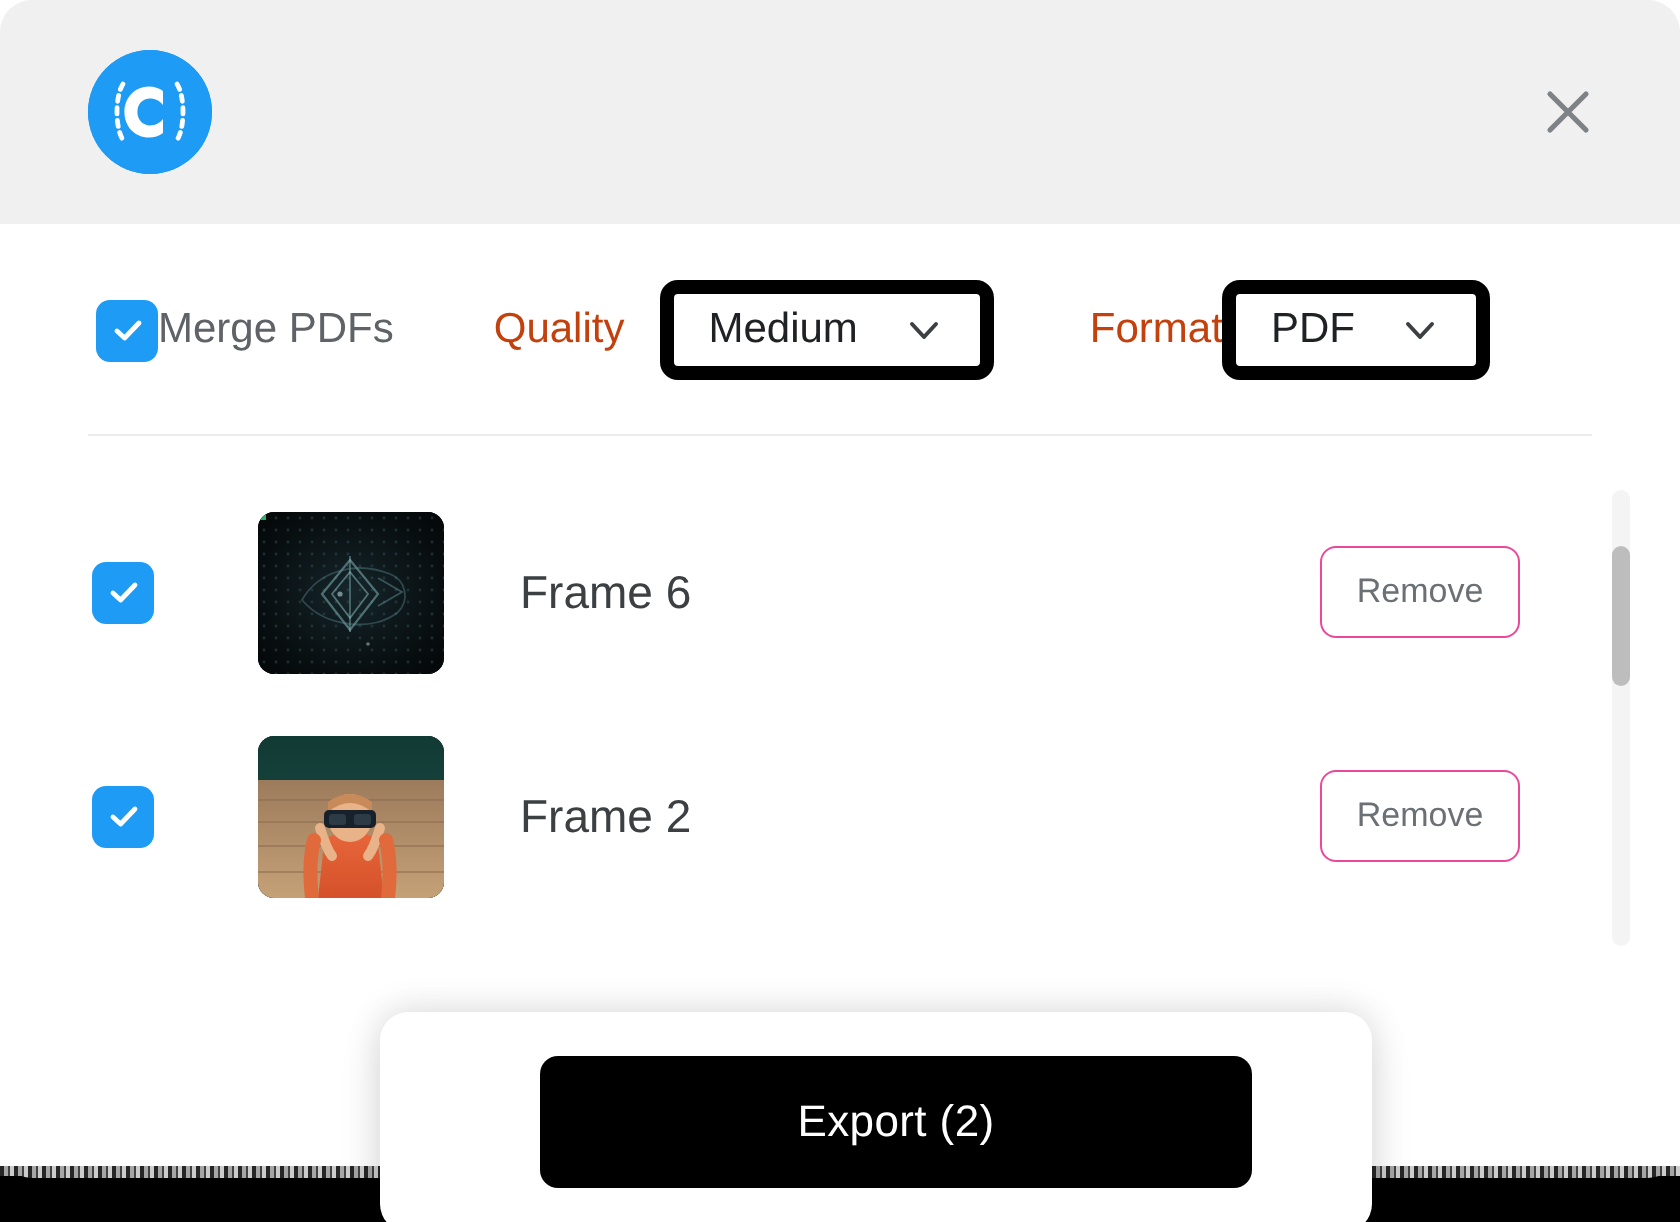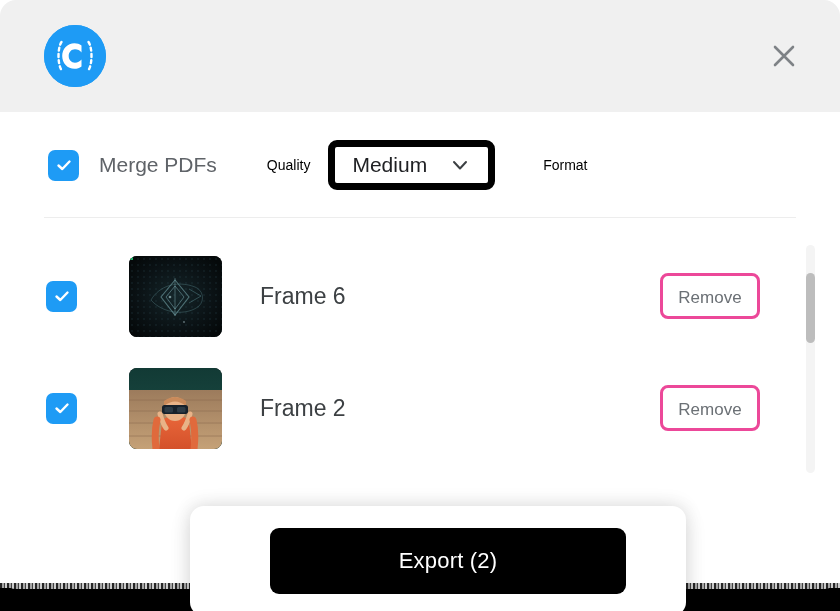--- a/index.html
+++ b/index.html
@@ -107,30 +107,29 @@
     display: flex;
     align-items: center;
     justify-content: center;
     flex: 0 0 auto;
     cursor: pointer;
   }
   .checkbox svg { display: block; }
   .merge-group {
     display: flex;
     align-items: center;
-    gap: 20px;
     margin-left: 48px;
   }
   .merge-label {
     font-size: 21px;
     color: #5f6368;
   }
   .field-label {
-    font-size: 14px;
-    color: #000000;
+    font-size: 21px;
+    color: #c2410c;
     text-align: right;
   }
   .select {
     display: flex;
     align-items: center;
     justify-content: space-between;
     height: 50px;
     border: 7px solid #000000;
     border-radius: 9px;
     background: #ffffff;
@@ -188,21 +187,21 @@
   .thumb svg { display: block; width: 100%; height: 100%; }
   .file-name {
     font-size: 23px;
     color: #3c4043;
     margin-left: 38px;
     flex: 1 1 auto;
   }
   .remove-btn {
     width: 100px;
     height: 46px;
-    border: 3px solid #ec4899;
+    border: 1px solid #ec4899;
     border-radius: 8px;
     background: #ffffff;
     color: #6b7075;
     font-size: 17px;
     font-family: "Liberation Sans", sans-serif;
     cursor: pointer;
     flex: 0 0 auto;
     padding: 12px;
   }
 
@@ -319,20 +318,28 @@
           <span>
             <svg viewBox="0 0 22 22" width="22" height="22" aria-hidden="true">
               <path d="M5 8 L11 14.5 L17 8" fill="none" stroke="#3c4043" stroke-width="2" stroke-linecap="round" stroke-linejoin="round"></path>
             </svg>
           </span>
         </div>
       </div>
 
       <div class="format-wrap">
         <div class="field-label">Format</div>
+        <div class="select format">
+          <span class="select-value">PDF</span>
+          <span>
+            <svg viewBox="0 0 22 22" width="22" height="22" aria-hidden="true">
+              <path d="M5 8 L11 14.5 L17 8" fill="none" stroke="#3c4043" stroke-width="2" stroke-linecap="round" stroke-linejoin="round"></path>
+            </svg>
+          </span>
+        </div>
       </div>
     </div>
 
     <div class="divider"></div>
 
     <div class="file-list">
 
       <div class="file-row">
         <div class="checkbox">
           <svg viewBox="0 0 20 20" width="20" height="20" aria-hidden="true">

